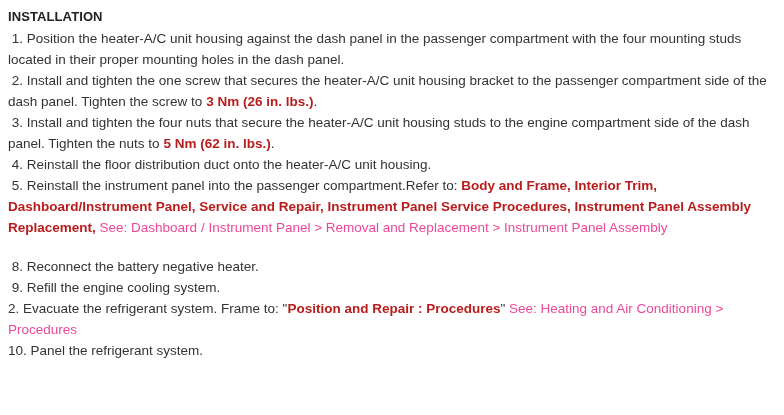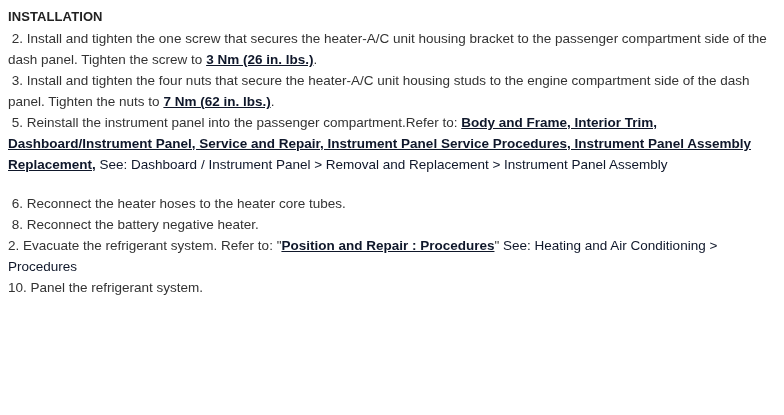--- a/index.html
+++ b/index.html
@@ -33,40 +33,41 @@
     line-height: 21px;
     margin: 0;
     text-align: left;
     color: #333333;
   }
   .step .num {
     white-space: pre;
   }
   .b {
     font-weight: bold;
-    color: #0f172a;
-    text-decoration: underline;
+    color: #b91c1c;
   }
   .lnk {
-    color: #0f172a;
+    color: #ec4899;
     text-decoration: none;
     cursor: pointer;
   }
   .gap {
     height: 18px;
   }
 </style>
 </head>
 <body>
 
 <div id="doc">
   <div class="heading">INSTALLATION</div>
   <div id="steps-container">
+      <div class="step"><span class="num"> 1.</span><span> Position the heater-A/C unit housing against the dash panel in the passenger compartment with the four mounting studs located in their proper mounting holes in the dash panel.</span></div>
       <div class="step"><span class="num"> 2.</span><span> Install and tighten the one screw that secures the heater-A/C unit housing bracket to the passenger compartment side of the dash panel. Tighten the screw to </span><span class="b">3 Nm (26 in. lbs.)</span><span>.</span></div>
-      <div class="step"><span class="num"> 3.</span><span> Install and tighten the four nuts that secure the heater-A/C unit housing studs to the engine compartment side of the dash panel. Tighten the nuts to </span><span class="b">7 Nm (62 in. lbs.)</span><span>.</span></div>
+      <div class="step"><span class="num"> 3.</span><span> Install and tighten the four nuts that secure the heater-A/C unit housing studs to the engine compartment side of the dash panel. Tighten the nuts to </span><span class="b">5 Nm (62 in. lbs.)</span><span>.</span></div>
+      <div class="step"><span class="num"> 4.</span><span> Reinstall the floor distribution duct onto the heater-A/C unit housing.</span></div>
       <div class="step"><span class="num"> 5.</span><span> Reinstall the instrument panel into the passenger compartment.Refer to: </span><span class="b">Body and Frame, Interior Trim, Dashboard/Instrument Panel, Service and Repair, Instrument Panel Service Procedures, Instrument Panel Assembly Replacement,</span><span> </span><span class="lnk">See: Dashboard / Instrument Panel &gt; Removal and Replacement &gt; Instrument Panel Assembly</span></div>
       <div class="gap"></div>
-      <div class="step"><span class="num"> 6.</span><span> Reconnect the heater hoses to the heater core tubes.</span></div>
       <div class="step"><span class="num"> 8.</span><span> Reconnect the battery negative heater.</span></div>
-      <div class="step"><span class="num">2.</span><span> Evacuate the refrigerant system. Refer to: "</span><span class="b">Position and Repair : Procedures</span><span>" </span><span class="lnk">See: Heating and Air Conditioning &gt; Procedures</span></div>
+      <div class="step"><span class="num"> 9.</span><span> Refill the engine cooling system.</span></div>
+      <div class="step"><span class="num">2.</span><span> Evacuate the refrigerant system. Frame to: "</span><span class="b">Position and Repair : Procedures</span><span>" </span><span class="lnk">See: Heating and Air Conditioning &gt; Procedures</span></div>
       <div class="step"><span class="num">10.</span><span> Panel the refrigerant system.</span></div>
     </div>
 </div>
 
 </body></html>

